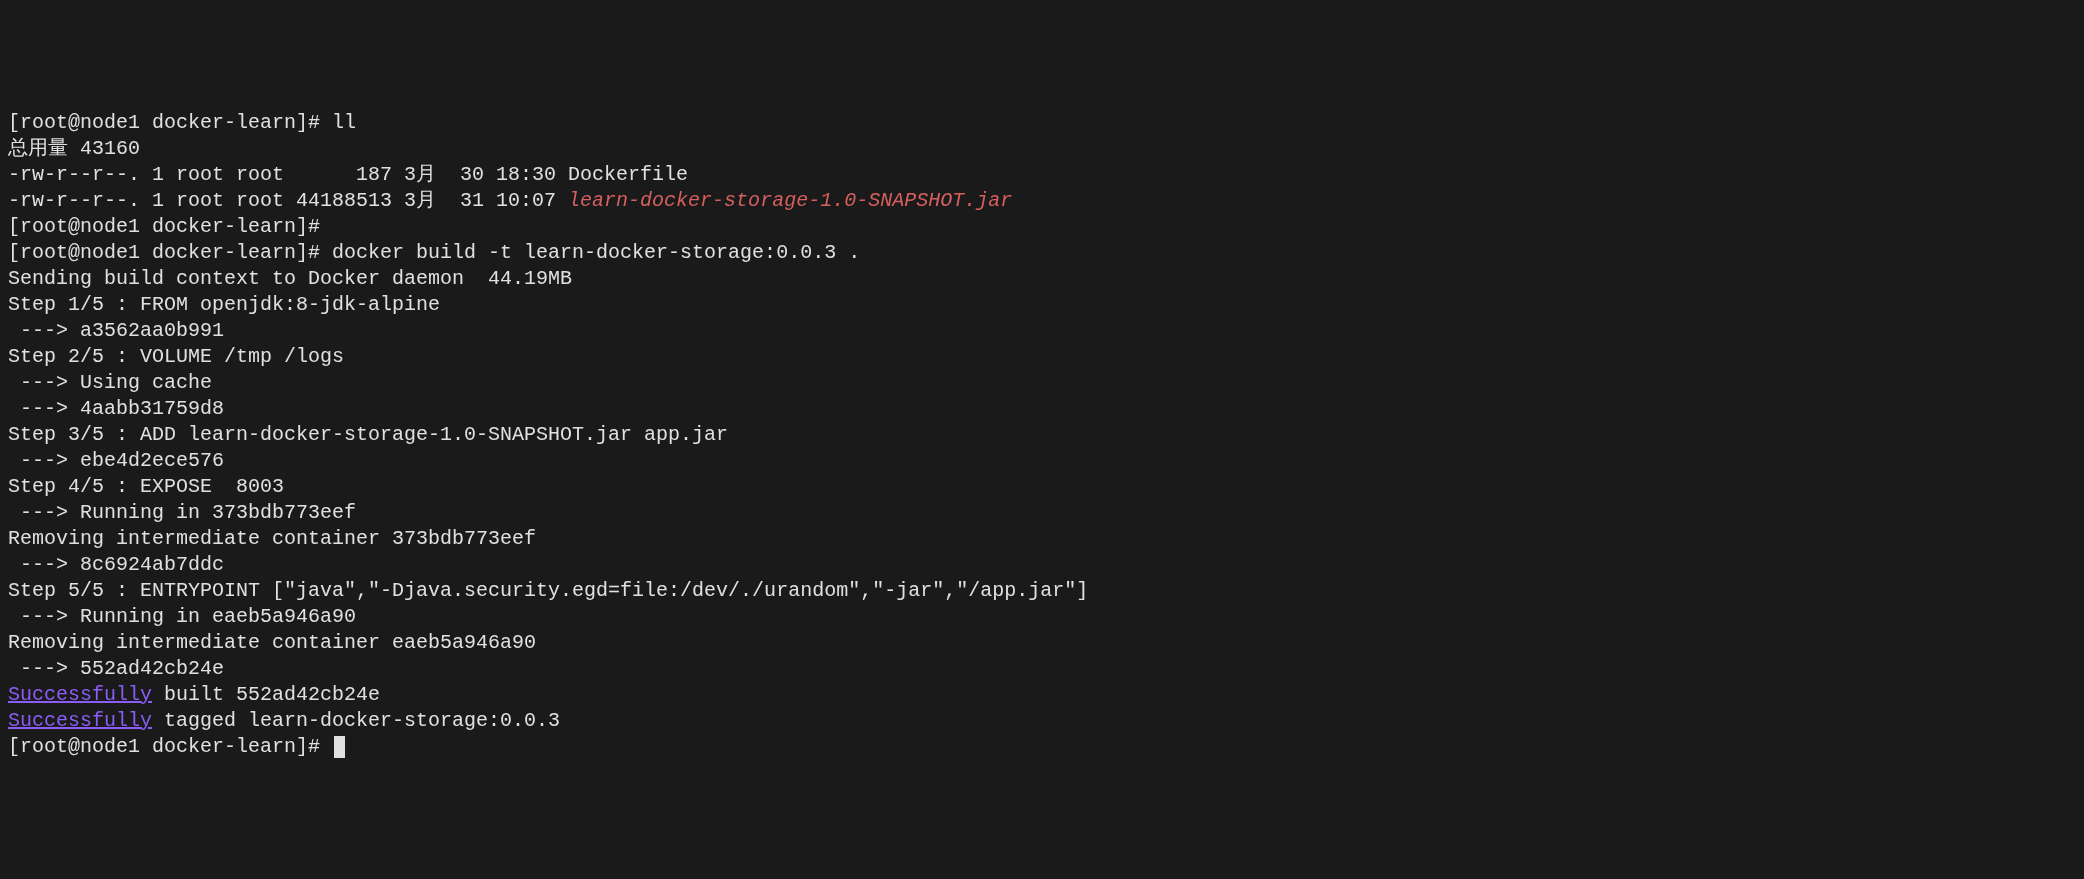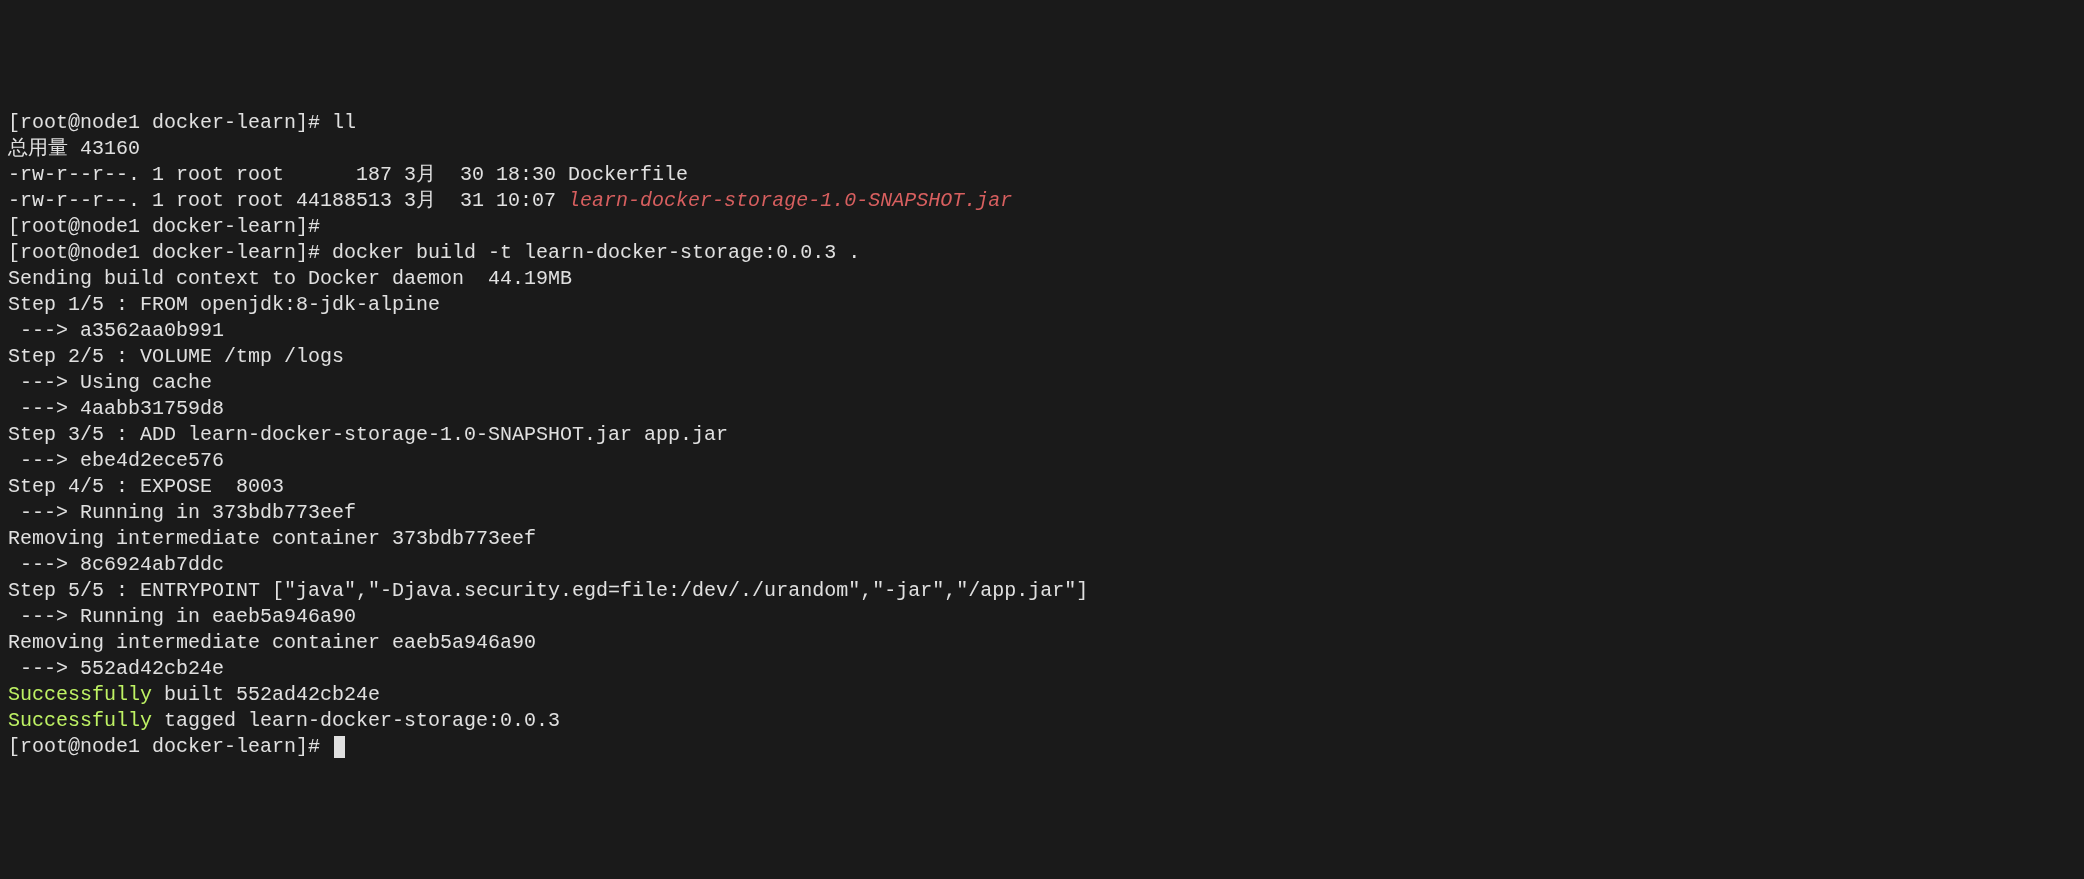--- a/index.html
+++ b/index.html
@@ -21,21 +21,22 @@
       display: block;
     }
     .prompt {
       color: #e0e0e0;
     }
     .red-file {
       color: #d75f5f;
       font-style: italic;
     }
     .green {
-      color: #bef264;
+      color: #8b5cf6;
+      text-decoration: underline;
     }
     .cursor {
       display: inline-block;
       width: 11px;
       height: 22px;
       background-color: #e0e0e0;
       vertical-align: text-bottom;
       margin-left: 2px;
     }
   </style>

